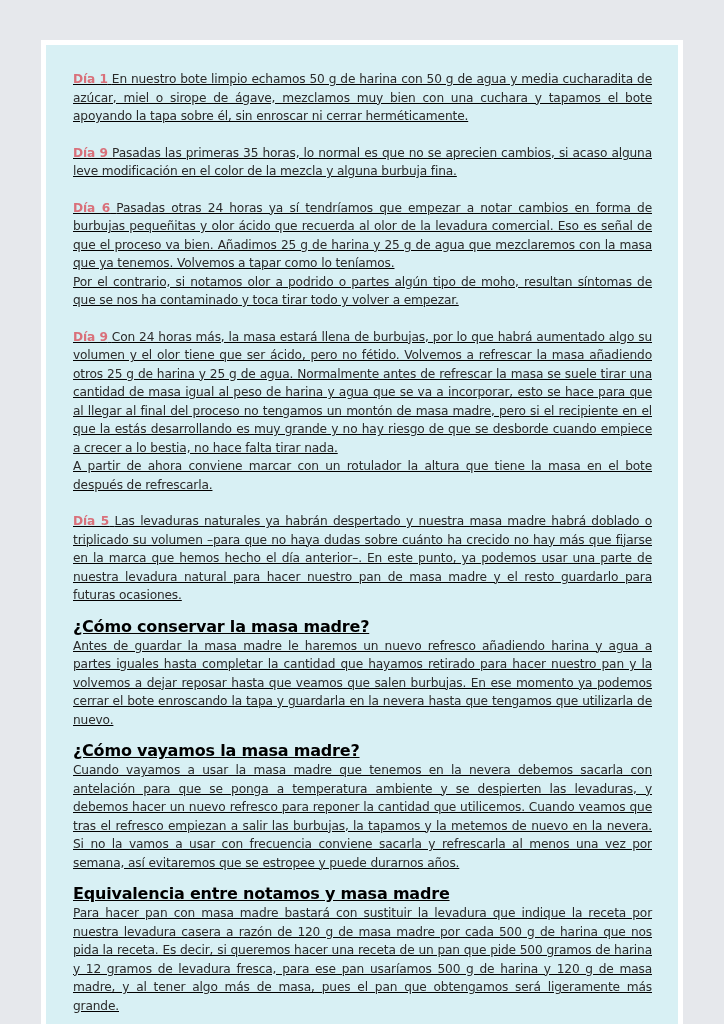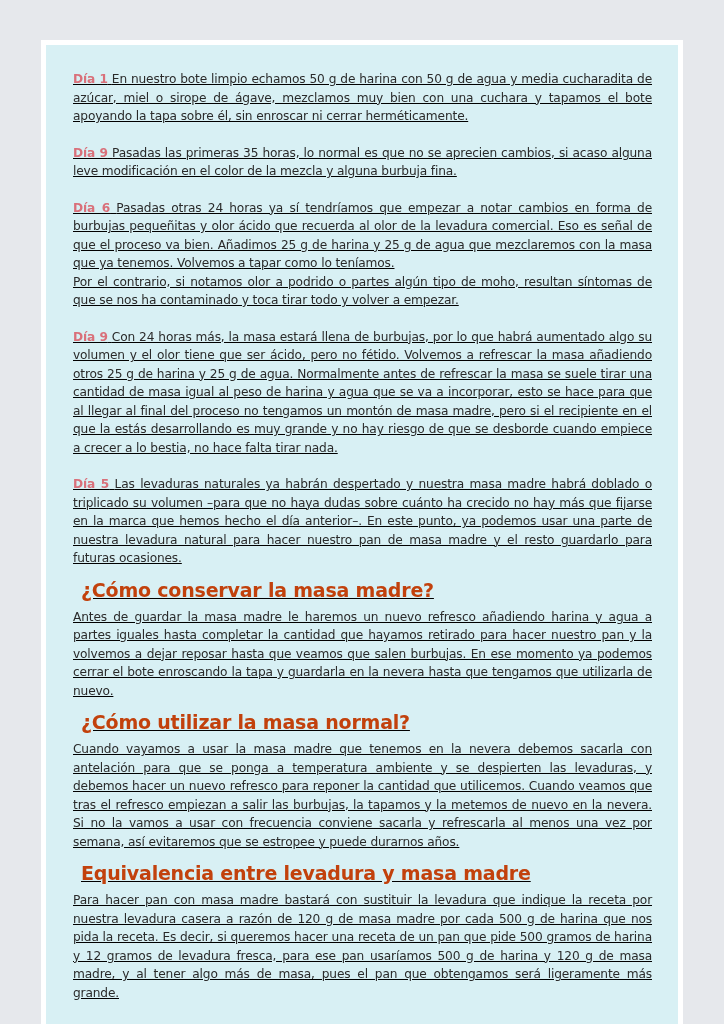--- a/index.html
+++ b/index.html
@@ -37,26 +37,26 @@
       margin: 0;
       text-align: justify;
       text-align-last: left;
     }
     .para { margin-bottom: 18px; }
     .day-label {
       color: #d9707a;
       font-weight: bold;
     }
     .section-title {
-      color: #c2410c;
+      color: #000000;
       font-family: "DejaVu Sans", sans-serif;
       font-weight: bold;
-      font-size: 19px;
+      font-size: 16px;
       line-height: 20px;
-      margin: 8px;
+      margin: 0;
       letter-spacing: -0.2px;
     }
     .section { margin-bottom: 12px; }
     .section p { text-align: justify; }
   </style>
 </head>
 <body>
 
 <div class="page">
   <div class="panel">
@@ -77,36 +77,37 @@
         <span>Pasadas otras 24 horas ya sí tendríamos que empezar a notar cambios en forma de burbujas pequeñitas y olor ácido que recuerda al olor de la levadura comercial. Eso es señal de que el proceso va bien. Añadimos 25 g de harina y 25 g de agua que mezclaremos con la masa que ya tenemos. Volvemos a tapar como lo teníamos.</span>
       </p>
       <p>Por el contrario, si notamos olor a podrido o partes algún tipo de moho, resultan síntomas de que se nos ha contaminado y toca tirar todo y volver a empezar.</p>
     </div>
 
     <div class="para">
       <p>
         <span class="day-label">Día 9</span>
         <span>Con 24 horas más, la masa estará llena de burbujas, por lo que habrá aumentado algo su volumen y el olor tiene que ser ácido, pero no fétido. Volvemos a refrescar la masa añadiendo otros 25 g de harina y 25 g de agua. Normalmente antes de refrescar la masa se suele tirar una cantidad de masa igual al peso de harina y agua que se va a incorporar, esto se hace para que al llegar al final del proceso no tengamos un montón de masa madre, pero si el recipiente en el que la estás desarrollando es muy grande y no hay riesgo de que se desborde cuando empiece a crecer a lo bestia, no hace falta tirar nada.</span>
       </p>
+      <p>A partir de ahora conviene marcar con un rotulador la altura que tiene la masa en el bote después de refrescarla.</p>
     </div>
 
     <p class="para" style="margin-bottom:12px;">
       <span class="day-label">Día 5</span>
       <span>Las levaduras naturales ya habrán despertado y nuestra masa madre habrá doblado o triplicado su volumen –para que no haya dudas sobre cuánto ha crecido no hay más que fijarse en la marca que hemos hecho el día anterior–. En este punto, ya podemos usar una parte de nuestra levadura natural para hacer nuestro pan de masa madre y el resto guardarlo para futuras ocasiones.</span>
     </p>
 
     <div class="section">
       <h2 class="section-title">¿Cómo conservar la masa madre?</h2>
       <p>Antes de guardar la masa madre le haremos un nuevo refresco añadiendo harina y agua a partes iguales hasta completar la cantidad que hayamos retirado para hacer nuestro pan y la volvemos a dejar reposar hasta que veamos que salen burbujas. En ese momento ya podemos cerrar el bote enroscando la tapa y guardarla en la nevera hasta que tengamos que utilizarla de nuevo.</p>
     </div>
 
     <div class="section">
-      <h2 class="section-title">¿Cómo utilizar la masa normal?</h2>
+      <h2 class="section-title">¿Cómo vayamos la masa madre?</h2>
       <p>Cuando vayamos a usar la masa madre que tenemos en la nevera debemos sacarla con antelación para que se ponga a temperatura ambiente y se despierten las levaduras, y debemos hacer un nuevo refresco para reponer la cantidad que utilicemos. Cuando veamos que tras el refresco empiezan a salir las burbujas, la tapamos y la metemos de nuevo en la nevera. Si no la vamos a usar con frecuencia conviene sacarla y refrescarla al menos una vez por semana, así evitaremos que se estropee y puede durarnos años.</p>
     </div>
 
     <div class="section">
-      <h2 class="section-title">Equivalencia entre levadura y masa madre</h2>
+      <h2 class="section-title">Equivalencia entre notamos y masa madre</h2>
       <p>Para hacer pan con masa madre bastará con sustituir la levadura que indique la receta por nuestra levadura casera a razón de 120 g de masa madre por cada 500 g de harina que nos pida la receta. Es decir, si queremos hacer una receta de un pan que pide 500 gramos de harina y 12 gramos de levadura fresca, para ese pan usaríamos 500 g de harina y 120 g de masa madre, y al tener algo más de masa, pues el pan que obtengamos será ligeramente más grande.</p>
     </div>
 
   </div>
 </div>
 
 </body></html>

